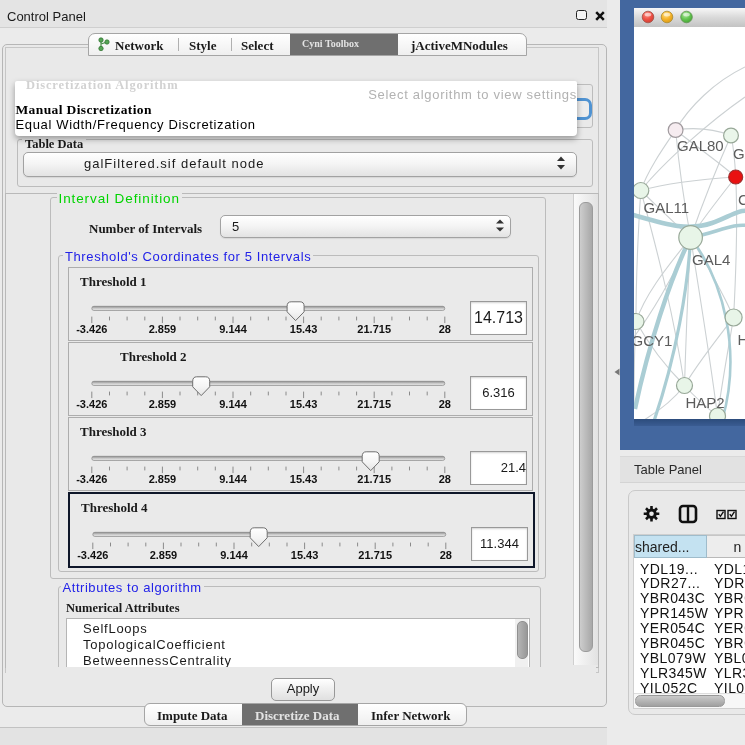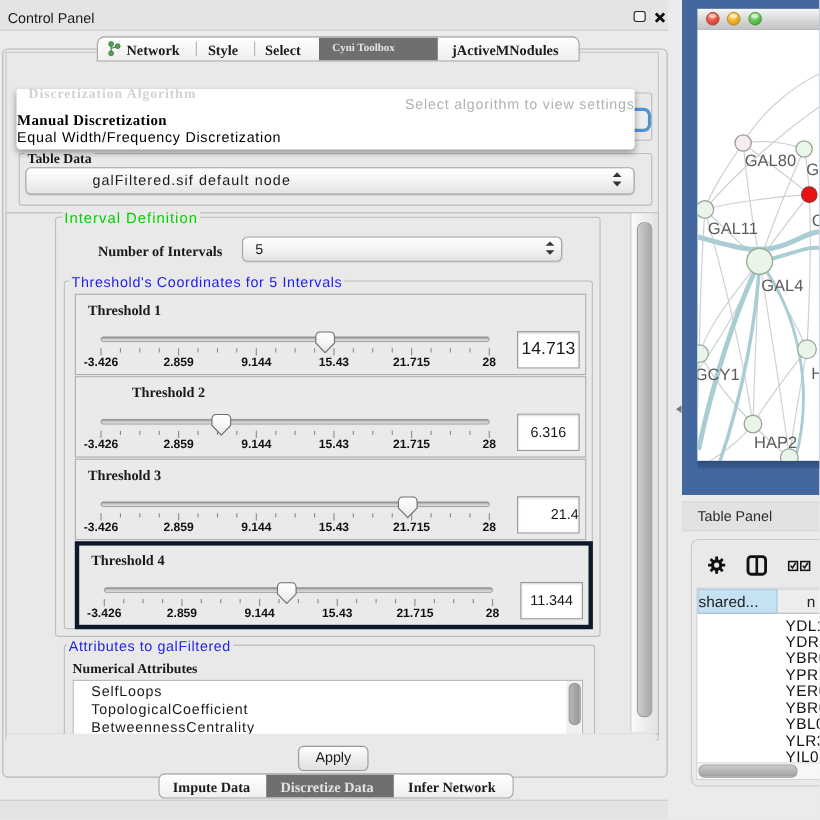--- a/index.html
+++ b/index.html
@@ -206,21 +206,21 @@
 <text x="22.8" y="64.5" font-size="11" font-weight="bold" text-anchor="middle" fill="#111">-3.426</text>
       <text x="93.4" y="64.5" font-size="11" font-weight="bold" text-anchor="middle" fill="#111">2.859</text>
       <text x="164.0" y="64.5" font-size="11" font-weight="bold" text-anchor="middle" fill="#111">9.144</text>
       <text x="234.6" y="64.5" font-size="11" font-weight="bold" text-anchor="middle" fill="#111">15.43</text>
       <text x="305.2" y="64.5" font-size="11" font-weight="bold" text-anchor="middle" fill="#111">21.715</text>
       <text x="375.8" y="64.5" font-size="11" font-weight="bold" text-anchor="middle" fill="#111">28</text>
 <path d="M 293.2 38.3 Q 293.2 33.8 297.2 33.8 L 306.2 33.8 Q 310.2 33.8 310.2 38.3 L 310.2 43.8 L 301.7 52.6 L 293.2 43.8 Z" fill="url(#thg2)" stroke="#6e6e6e" stroke-width="1"></path>
 </svg>
 <div class="abs" style="left:401px;top:33px;width:55px;height:32px;background:#fff;border:1px solid #999;box-shadow:inset 0 1px 2px rgba(0,0,0,0.18);text-align:right;font-size:13px;line-height:32px;">21.4</div>
 </div>
-<div class="abs" style="left:68px;top:492px;width:463px;height:72px;background:#eaeaea;border:4px solid #0f172a;">
+<div class="abs" style="left:68px;top:492px;width:463px;height:72px;background:#eaeaea;border:2px solid #0f172a;">
 <div class="abs bold" style="left:11px;top:6px;font-size:13px;">Threshold 4</div>
 <svg class="abs" style="left:0;top:0;" width="463" height="72" viewBox="0 0 463 72">
 <defs>
 <linearGradient id="trg3" x1="0" y1="0" x2="0" y2="1">
           <stop offset="0" stop-color="#888"></stop>
           <stop offset="0.45" stop-color="#c6c6c6"></stop>
           <stop offset="1" stop-color="#e9e9e9"></stop>
         </linearGradient>
 <linearGradient id="thg3" x1="0" y1="0" x2="0" y2="1">
           <stop offset="0" stop-color="#ffffff"></stop>
@@ -255,21 +255,21 @@
       <text x="164.0" y="64.5" font-size="11" font-weight="bold" text-anchor="middle" fill="#111">9.144</text>
       <text x="234.6" y="64.5" font-size="11" font-weight="bold" text-anchor="middle" fill="#111">15.43</text>
       <text x="305.2" y="64.5" font-size="11" font-weight="bold" text-anchor="middle" fill="#111">21.715</text>
       <text x="375.8" y="64.5" font-size="11" font-weight="bold" text-anchor="middle" fill="#111">28</text>
 <path d="M 180.2 38.3 Q 180.2 33.8 184.2 33.8 L 193.2 33.8 Q 197.2 33.8 197.2 38.3 L 197.2 43.8 L 188.7 52.6 L 180.2 43.8 Z" fill="url(#thg3)" stroke="#6e6e6e" stroke-width="1"></path>
 </svg>
 <div class="abs" style="left:401px;top:33px;width:55px;height:32px;background:#fff;border:1px solid #999;box-shadow:inset 0 1px 2px rgba(0,0,0,0.18);text-align:center;font-size:13px;line-height:32px;">11.344</div>
 </div>
 
 <div class="etch" style="left:58px;top:586px;width:481px;height:110px;"></div>
-<div class="abs" style="left:60.5px;top:579.5px;font-size:13px;letter-spacing:0.55px;color:#2222e8;background:#e9e9e9;padding:0 2px;">Attributes to galFiltered</div>
+<div class="abs" style="left:60.5px;top:579.5px;font-size:13px;letter-spacing:0.55px;color:#2222e8;background:#e9e9e9;padding:0 2px;">Attributes to algorithm</div>
 <div class="abs bold" style="left:66px;top:600.5px;font-size:12.5px;">Numerical Attributes</div>
 <div class="abs" style="left:66px;top:618px;width:462px;height:51px;background:#ffffff;border:1px solid #b5b5b5;overflow:hidden;">
  <div style="font-size:13px;letter-spacing:0.75px;padding:1.5px 0 0 16px;line-height:16.2px;">SelfLoops<br>TopologicalCoefficient<br>BetweennessCentrality</div>
  <div class="abs" style="left:448px;top:0;width:13px;height:51px;background:#f0f0f0;"></div>
  <div class="abs" style="left:449.5px;top:1.5px;width:9.5px;height:36px;border-radius:5px;background:linear-gradient(90deg,#b5b5b5,#989898);border:1px solid #909090;"></div>
 </div>
 
 <div class="abs" style="left:6px;top:667px;width:590px;height:37px;background:#e9e9e9;"></div>
 
 <div class="abs" style="left:271px;top:678px;width:62px;height:21px;border:1px solid #989898;border-radius:5px;background:linear-gradient(#ffffff,#f0f0f0 45%,#e0e0e0);text-align:center;font-size:13px;line-height:20px;">Apply</div>
@@ -401,16 +401,17 @@
 <svg class="abs" style="left:715.5px;top:508.5px;" width="22" height="11" viewBox="0 0 22 11">
  <rect x="1" y="1.5" width="8" height="8" fill="none" stroke="#111" stroke-width="1.4"></rect>
  <path d="M2.8 5.2 L4.4 7.3 L7.5 2.6" fill="none" stroke="#111" stroke-width="1.4"></path>
  <rect x="12" y="1.5" width="8" height="8" fill="none" stroke="#111" stroke-width="1.4"></rect>
  <path d="M13.8 5.2 L15.4 7.3 L18.5 2.6" fill="none" stroke="#111" stroke-width="1.4"></path>
 </svg>
 
 <div class="abs" style="left:633px;top:533.5px;width:112px;height:173.5px;background:#ffffff;border:1px solid #cfcfcf;border-right:none;overflow:hidden;">
  <div class="abs" style="left:0;top:0;width:72.5px;height:23.5px;background:#c4e2f1;border:1px solid #9fbccb;box-sizing:border-box;text-align:left;font-size:14px;line-height:23px;color:#222;">shared...</div>
  <div class="abs" style="left:72.5px;top:0;width:40px;height:23.5px;background:#ededed;border-top:1px solid #c6c6c6;border-bottom:1px solid #b9b9b9;box-sizing:border-box;font-size:14px;line-height:22px;color:#222;"><span style="margin-left:27px;">n</span></div>
+ <div class="abs" style="left:6px;top:27px;font-size:14px;letter-spacing:0.45px;line-height:14.95px;color:#111;">YDL19...<br>YDR27...<br>YBR043C<br>YPR145W<br>YER054C<br>YBR045C<br>YBL079W<br>YLR345W<br>YIL052C</div>
  <div class="abs" style="left:80px;top:27px;font-size:14px;letter-spacing:0.45px;line-height:14.95px;color:#111;">YDL1<br>YDR2<br>YBR0<br>YPR1<br>YER0<br>YBR0<br>YBL0<br>YLR3<br>YIL0</div>
  <div class="abs" style="left:0;top:158px;width:112px;height:15.5px;background:#f7f7f7;border-top:1px solid #ddd;"></div>
  <div class="abs" style="left:1px;top:160px;width:88px;height:10.5px;border-radius:5.5px;background:linear-gradient(#cacaca,#a0a0a0);border:1px solid #999;"></div>
 </div>
 
 </body></html>

